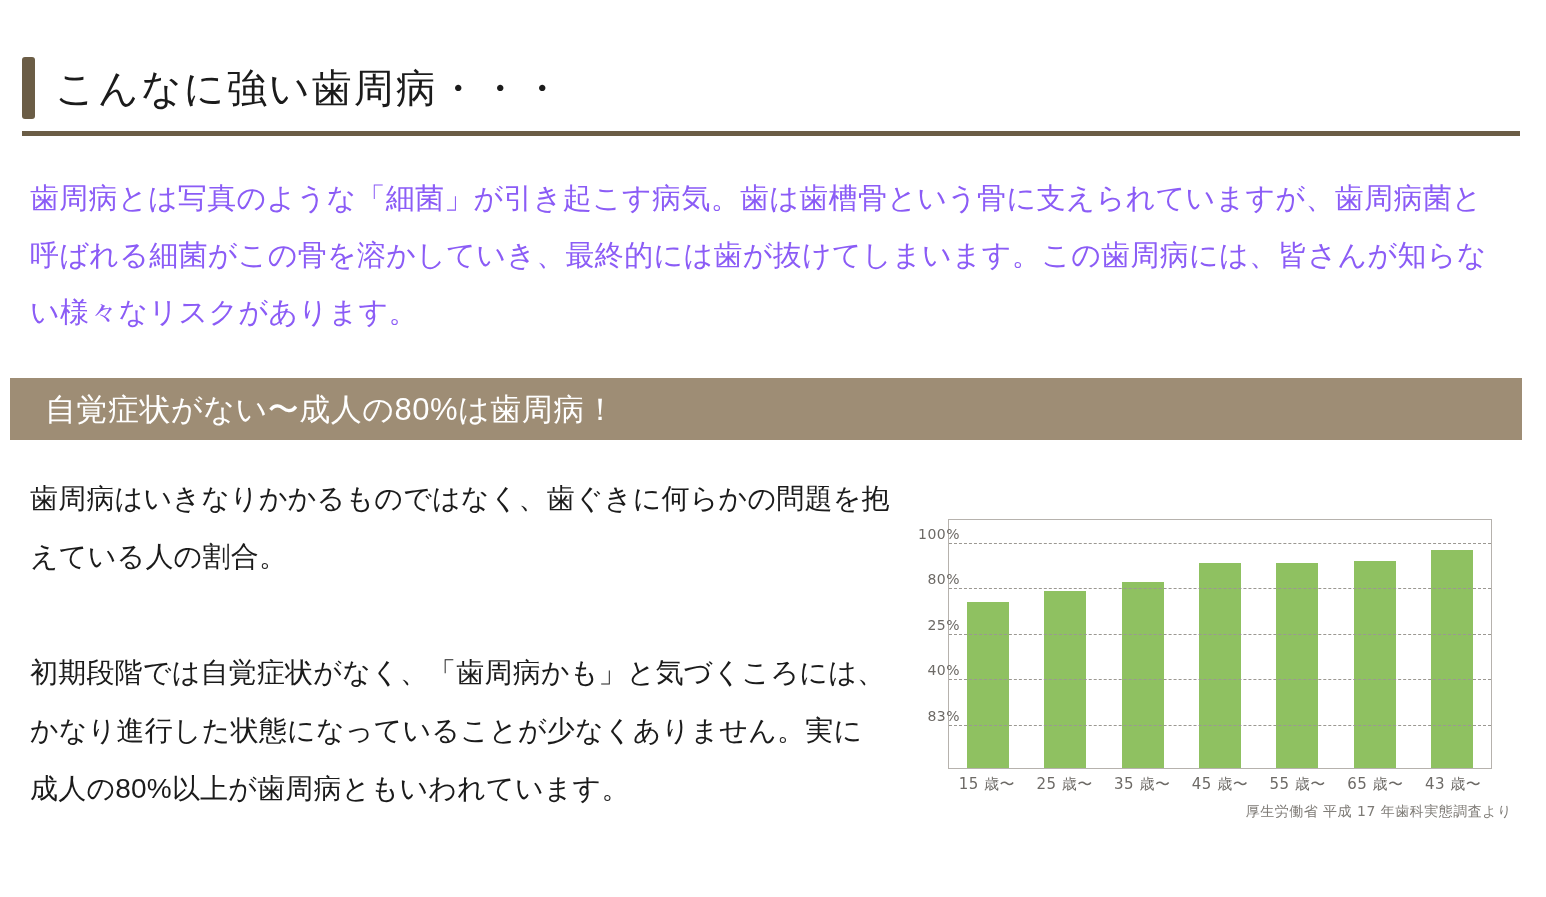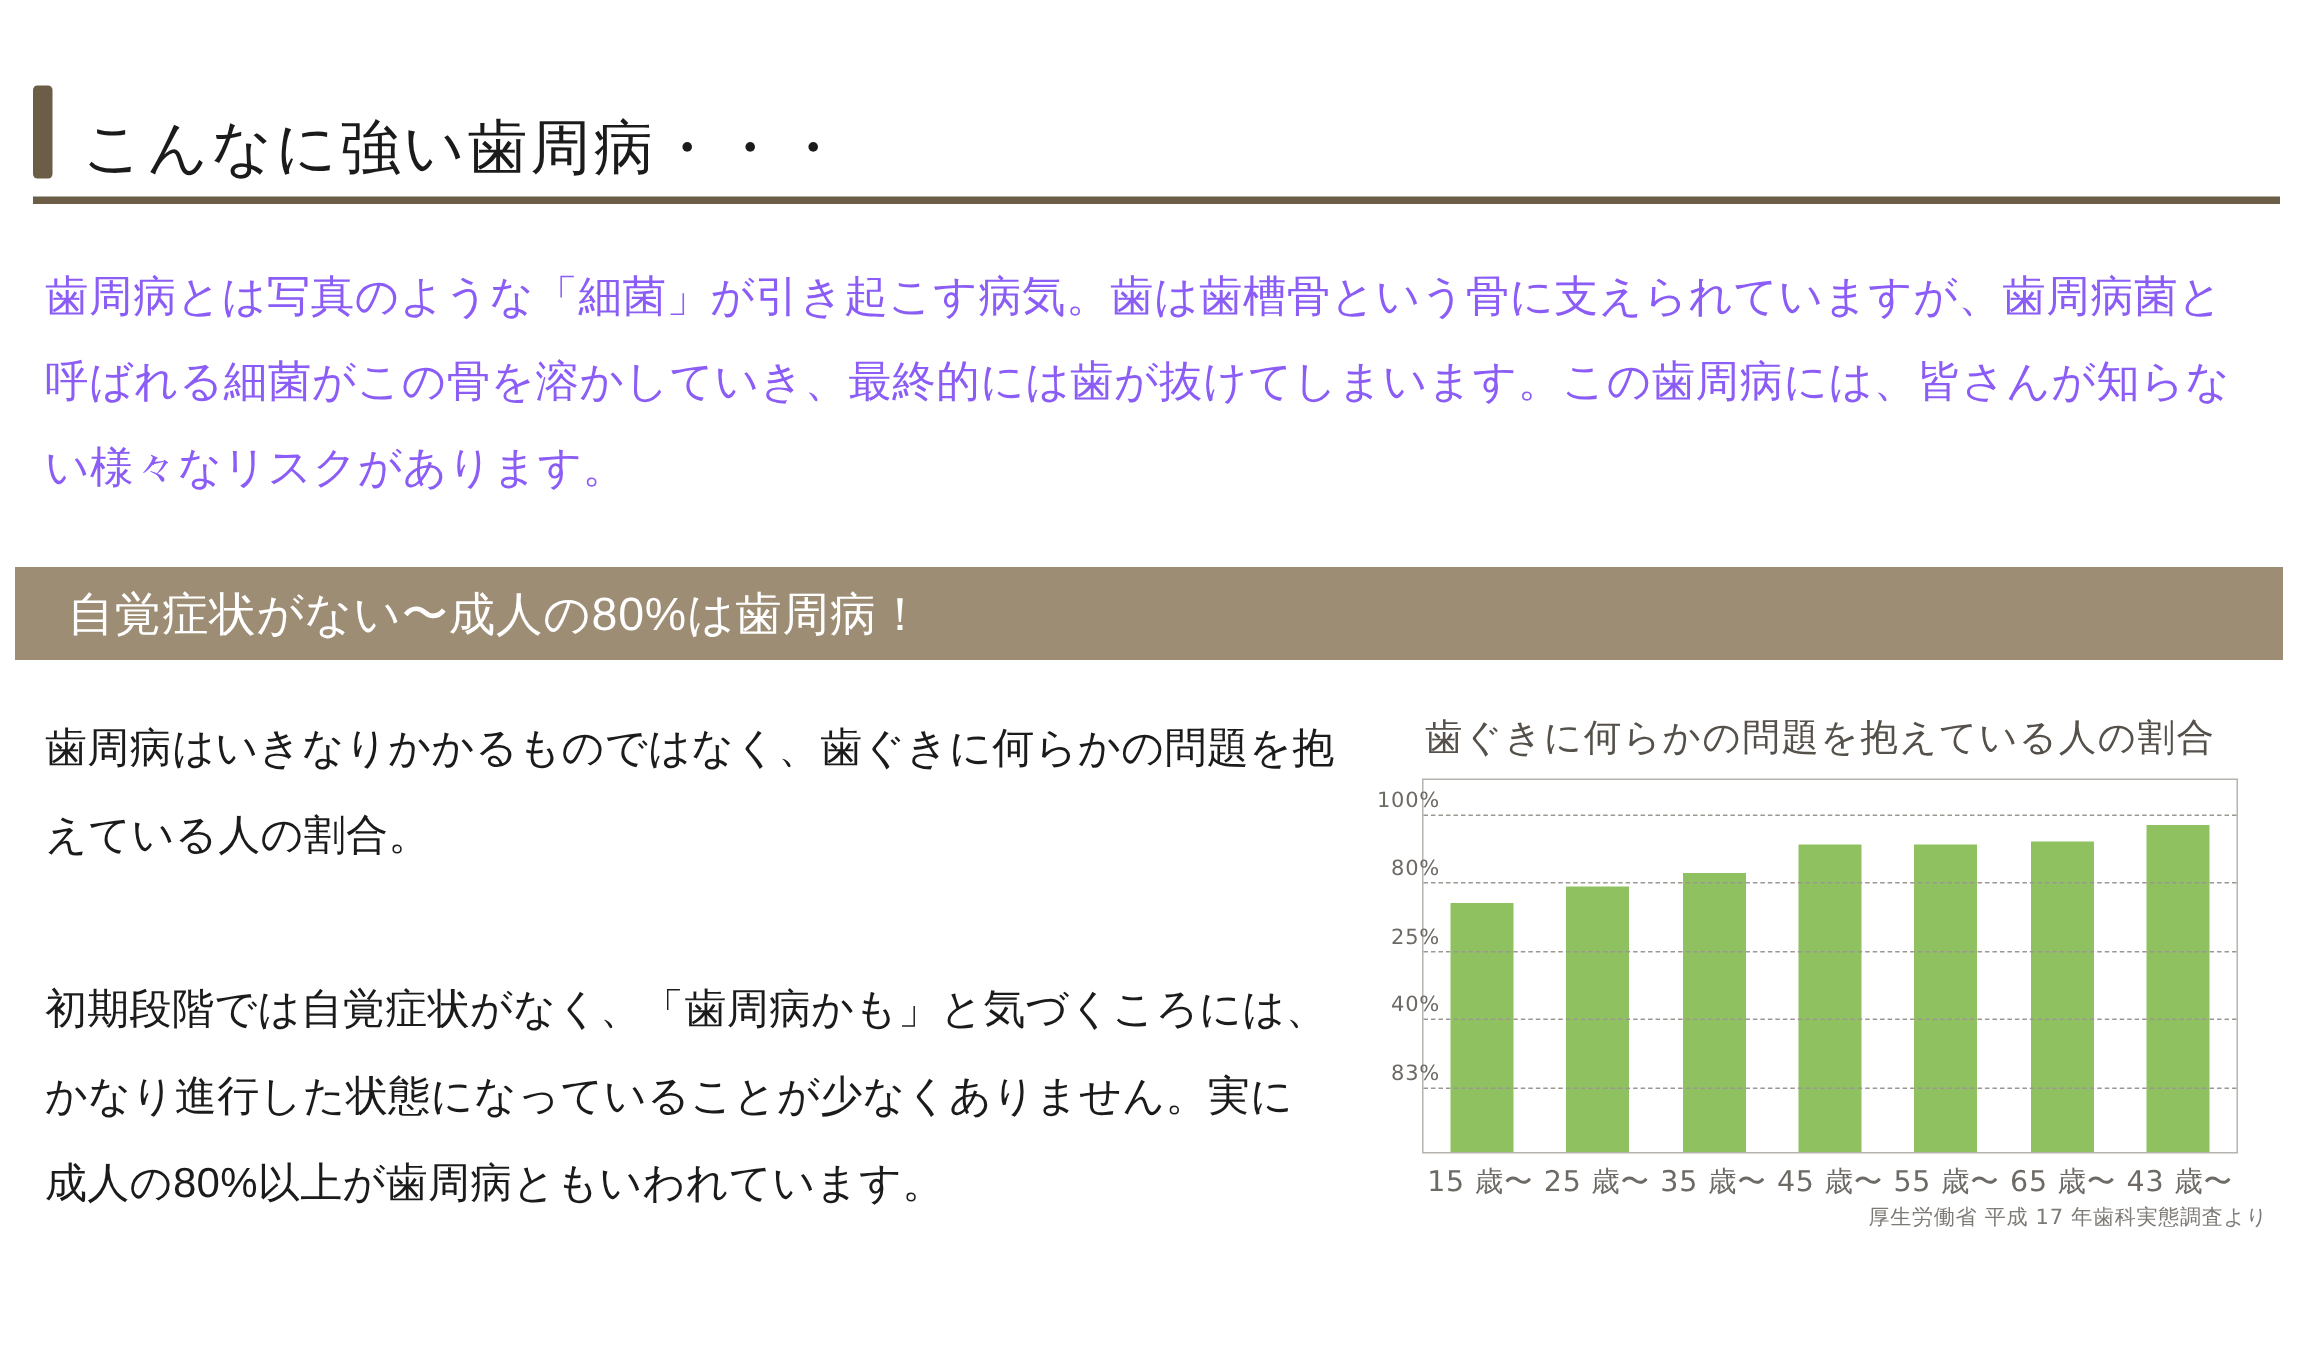--- a/index.html
+++ b/index.html
@@ -11,21 +11,21 @@
     overflow:hidden;
     position:relative;
   }
 
   
   .page-head{
     position:absolute; left:0; top:0; width:1546px; height:140px;
   }
   .head-row{
     position:absolute; left:22px; top:57px;
-    display:flex; align-items:flex-end; gap:20px;
+    display:flex; align-items:center; gap:20px;
   }
   .accent-bar{
     width:13px; height:62px; border-radius:3px;
     background:#6b5d46; flex:none;
   }
   .page-title{
     font-size:40px; font-weight:400; letter-spacing:2px;
     color:#1b1b1b; line-height:1; white-space:nowrap;
   }
   .head-rule{
@@ -96,21 +96,21 @@
   }
   .bar{
     width:42px; background:#8fc161;
   }
   .xlabels{
     position:absolute; left:48px; top:300px; width:544px;
     display:flex; justify-content:space-around;
   }
   .xlabel{
     width:14.28%; text-align:center;
-    font-size:19px; color:#6d6a66; letter-spacing:0.5px;
+    font-size:15px; color:#6d6a66; letter-spacing:0.5px;
     white-space:nowrap;
   }
   .source{
     position:absolute; right:8px; top:328px;
     font-size:14px; color:#7d7a75; letter-spacing:0.5px;
     white-space:nowrap;
   }
 </style>
 </head>
 <body>
@@ -130,21 +130,20 @@
 </div>
 
 <div class="lower">
 
   <div class="col-text">
     <p>歯周病はいきなりかかるものではなく、歯ぐきに何らかの問題を抱えている人の割合。</p>
     <p>初期段階では自覚症状がなく、「歯周病かも」と気づくころには、かなり進行した状態になっていることが少なくありません。実に成人の80%以上が歯周病ともいわれています。</p>
   </div>
 
   <div class="chart-wrap">
-    <div class="chart-title">歯ぐきに何らかの問題を抱えている人の割合</div>
 
     <div class="plot">
       <div class="bars">
           <div class="bar-slot">
             <div class="bar" title="15 歳〜 : 73%" style="height: 165.909px; background: rgb(143, 193, 97);"></div>
           </div>
           <div class="bar-slot">
             <div class="bar" title="25 歳〜 : 78%" style="height: 177.273px; background: rgb(143, 193, 97);"></div>
           </div>
           <div class="bar-slot">

